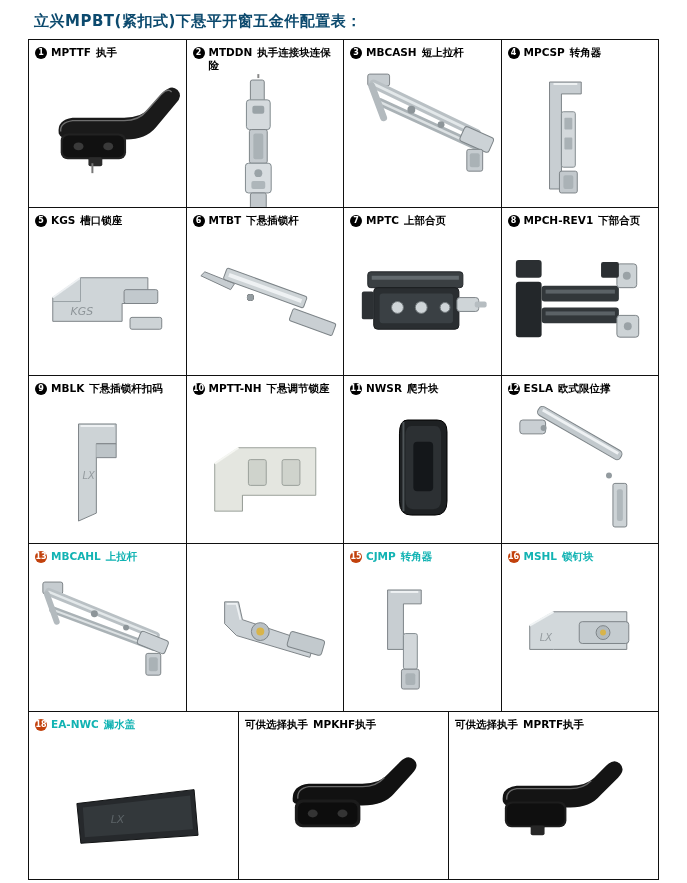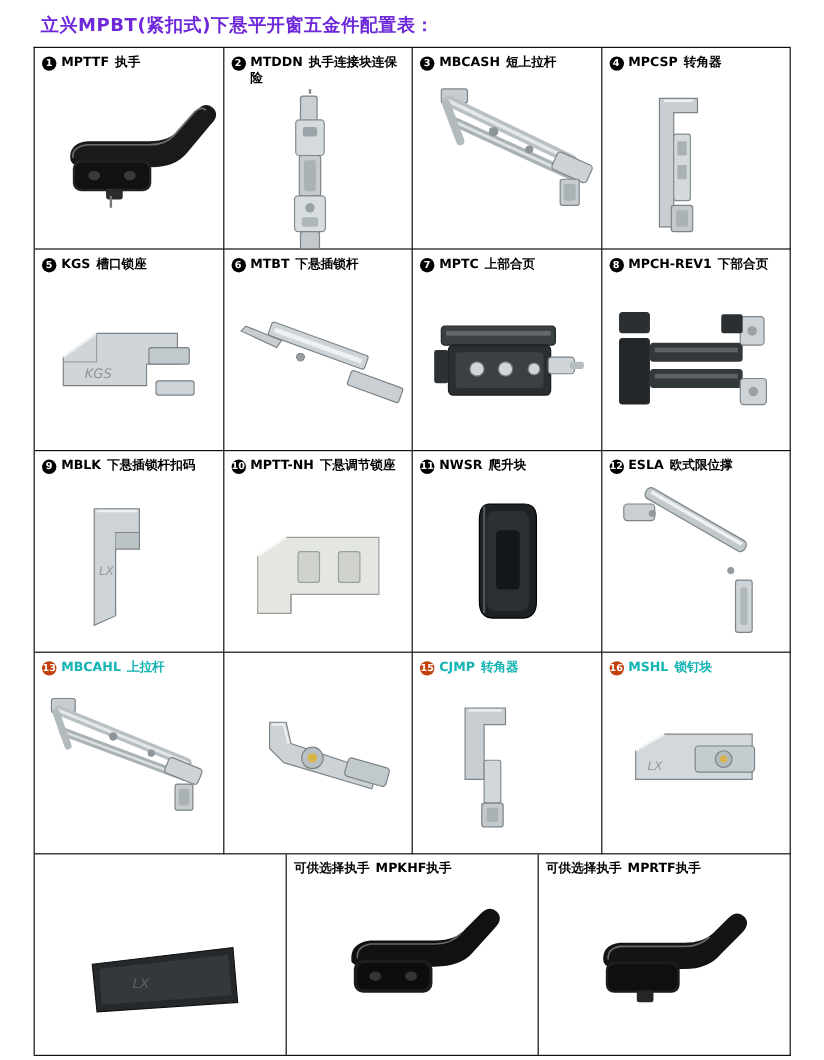--- a/index.html
+++ b/index.html
@@ -20,21 +20,21 @@
     height: 883px;
     box-sizing: border-box;
     padding: 0;
     position: relative;
   }
   .title {
     font-size: 15px;
     font-weight: bold;
     letter-spacing: 0.5px;
     padding: 12px 0 8px 34px;
-    color: #6d28d9;
+    color: #0c4a6e;
   }
   .grid {
     margin: 0 28px 0 28px;
     border-left: 1px solid #111;
     border-top: 1px solid #111;
     width: 631px;
     box-sizing: border-box;
   }
   .row {
     display: flex;
@@ -450,20 +450,26 @@
               <text x="20" y="32" font-size="10" fill="#949b9f" font-family="DejaVu Sans, sans-serif" font-style="italic">LX</text>
             </g>
           </svg>
         </div>
       </div>
     </div>
 
     <div class="row">
 
       <div class="cell">
+        <div class="cell-label">
+          <span class="num teal">18</span>
+          <span class="lbl-text teal">
+            <span class="code">EA-NWC</span><span>漏水盖</span>
+          </span>
+        </div>
         <div class="art">
           <svg viewBox="0 0 158 142">
             <g transform="translate(12,46)">
               <path d="M10 20 L128 6 L132 52 L14 60 Z" fill="#26292c" stroke="#101213"></path>
               <path d="M16 24 L124 12 L127 46 L18 54 Z" fill="#33383b"></path>
               <text x="44" y="40" font-size="11" fill="#5c6367" font-family="DejaVu Sans, sans-serif" font-style="italic">LX</text>
             </g>
           </svg>
         </div>
       </div>

